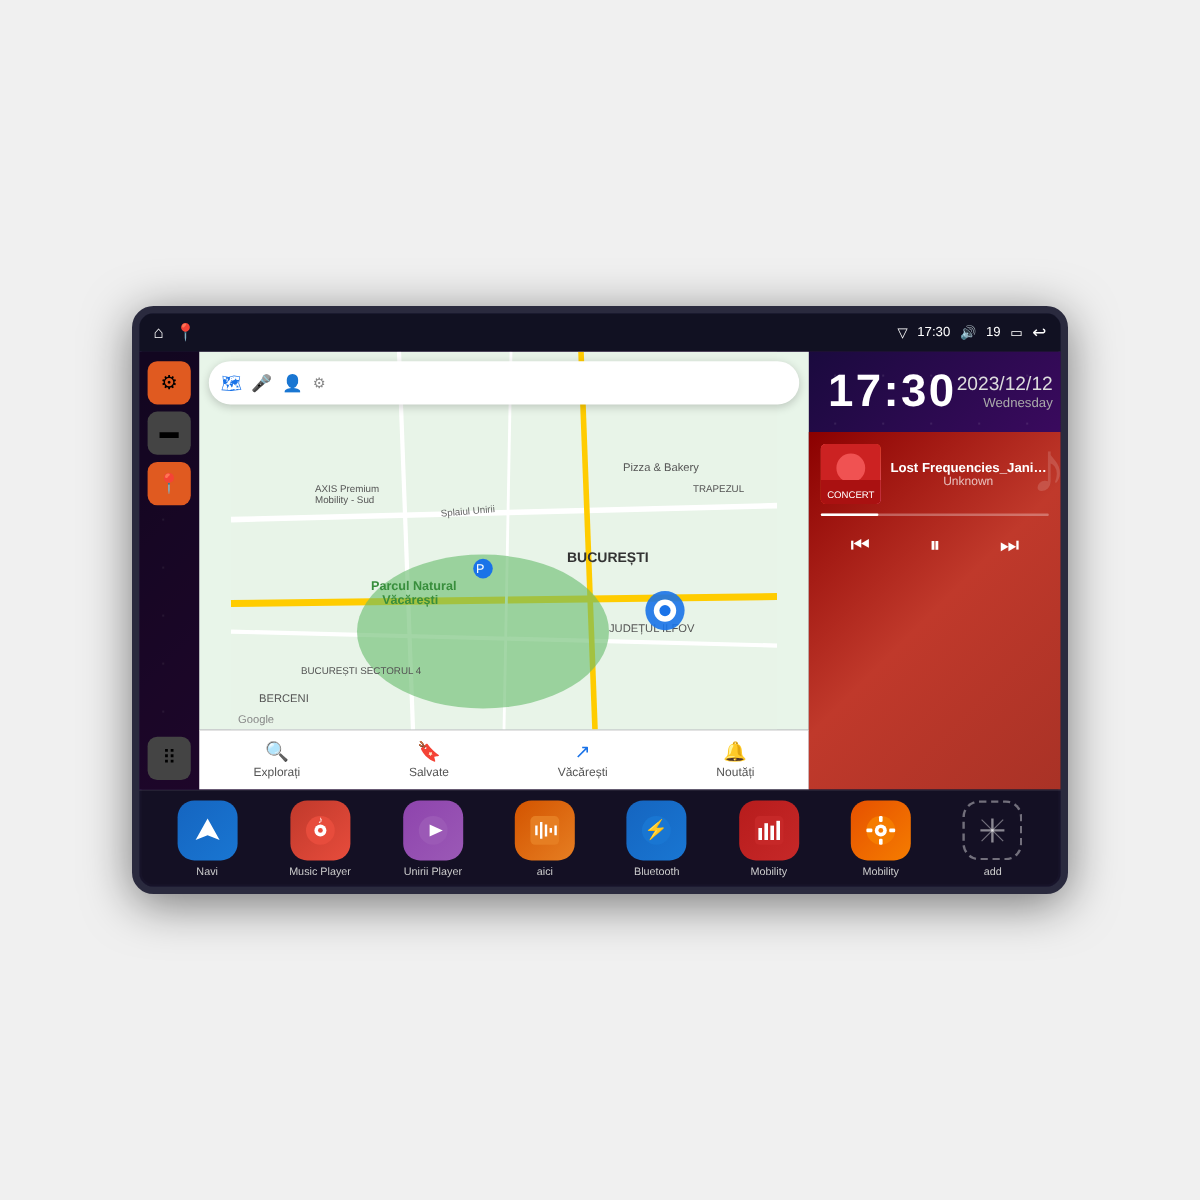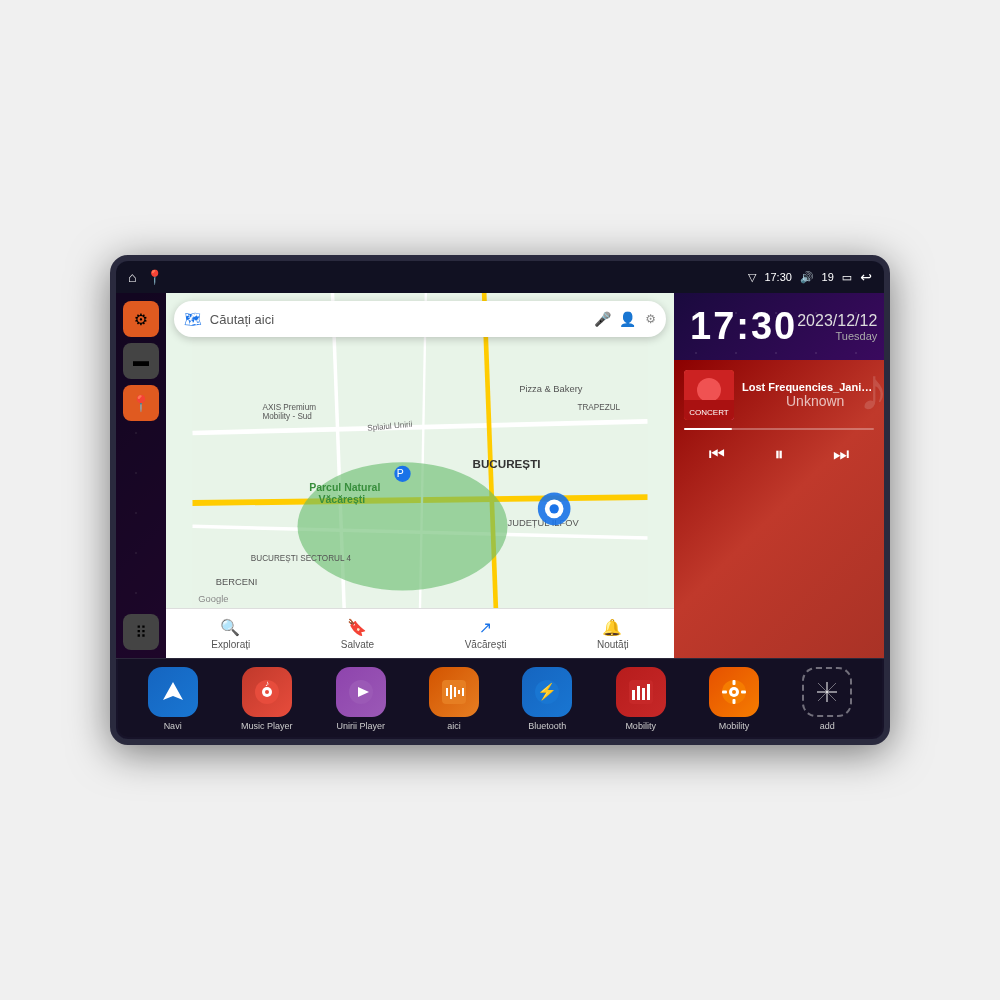--- a/index.html
+++ b/index.html
@@ -250,21 +250,21 @@
       color: white;
       font-size: 11px;
       font-weight: bold;
       white-space: nowrap;
       overflow: hidden;
       text-overflow: ellipsis;
     }
 
     .music-artist {
       color: rgba(255,255,255,0.7);
-      font-size: 14px;
+      font-size: 10px;
       padding-left: 44px;
     }
 
     .music-progress {
       height: 2px;
       background: rgba(255,255,255,0.3);
       border-radius: 1px;
       margin-bottom: 10px;
       position: relative;
     }
@@ -417,21 +417,20 @@
 
           <circle cx="180" cy="155" r="7" fill="#1a73e8"></circle>
           <text x="175" y="158" font-size="9" fill="white" font-family="Arial">P</text>
 
           <text x="5" y="265" font-size="8" fill="#888" font-family="Arial">Google</text>
         </svg>
 
         
         <div class="map-search-bar">
           <span style="color:#1a73e8;font-size:14px;">🗺</span>
-          <span class="map-search-text">Căutați aici</span>
           <span style="color:#888;font-size:14px;">🎤</span>
           <span style="color:#1a73e8;font-size:14px;">👤</span>
           <span style="color:#888;font-size:12px;">⚙</span>
         </div>
       </div>
 
       <div class="map-bottom-bar">
         <div class="map-bottom-item">
           <span class="icon">🔍</span>
           <span>Explorați</span>
@@ -450,21 +449,21 @@
         </div>
       </div>
     </div>
 
     <div class="right-panel">
 
       <div class="clock-widget">
         <div class="clock-time">17:30</div>
         <div class="clock-date">
           <div class="year-date">2023/12/12</div>
-          <div class="weekday">Tuesday</div>
+          <div class="weekday">Wednesday</div>
         </div>
       </div>
 
       <div class="music-widget" style="position:relative;">
         <span class="music-note">♪</span>
         <div class="music-info">
           <div class="album-art">
             <svg width="50" height="50" viewBox="0 0 50 50">
               <rect width="50" height="50" fill="#cc2222"></rect>
               <circle cx="25" cy="20" r="12" fill="#ff6666" opacity="0.7"></circle>

